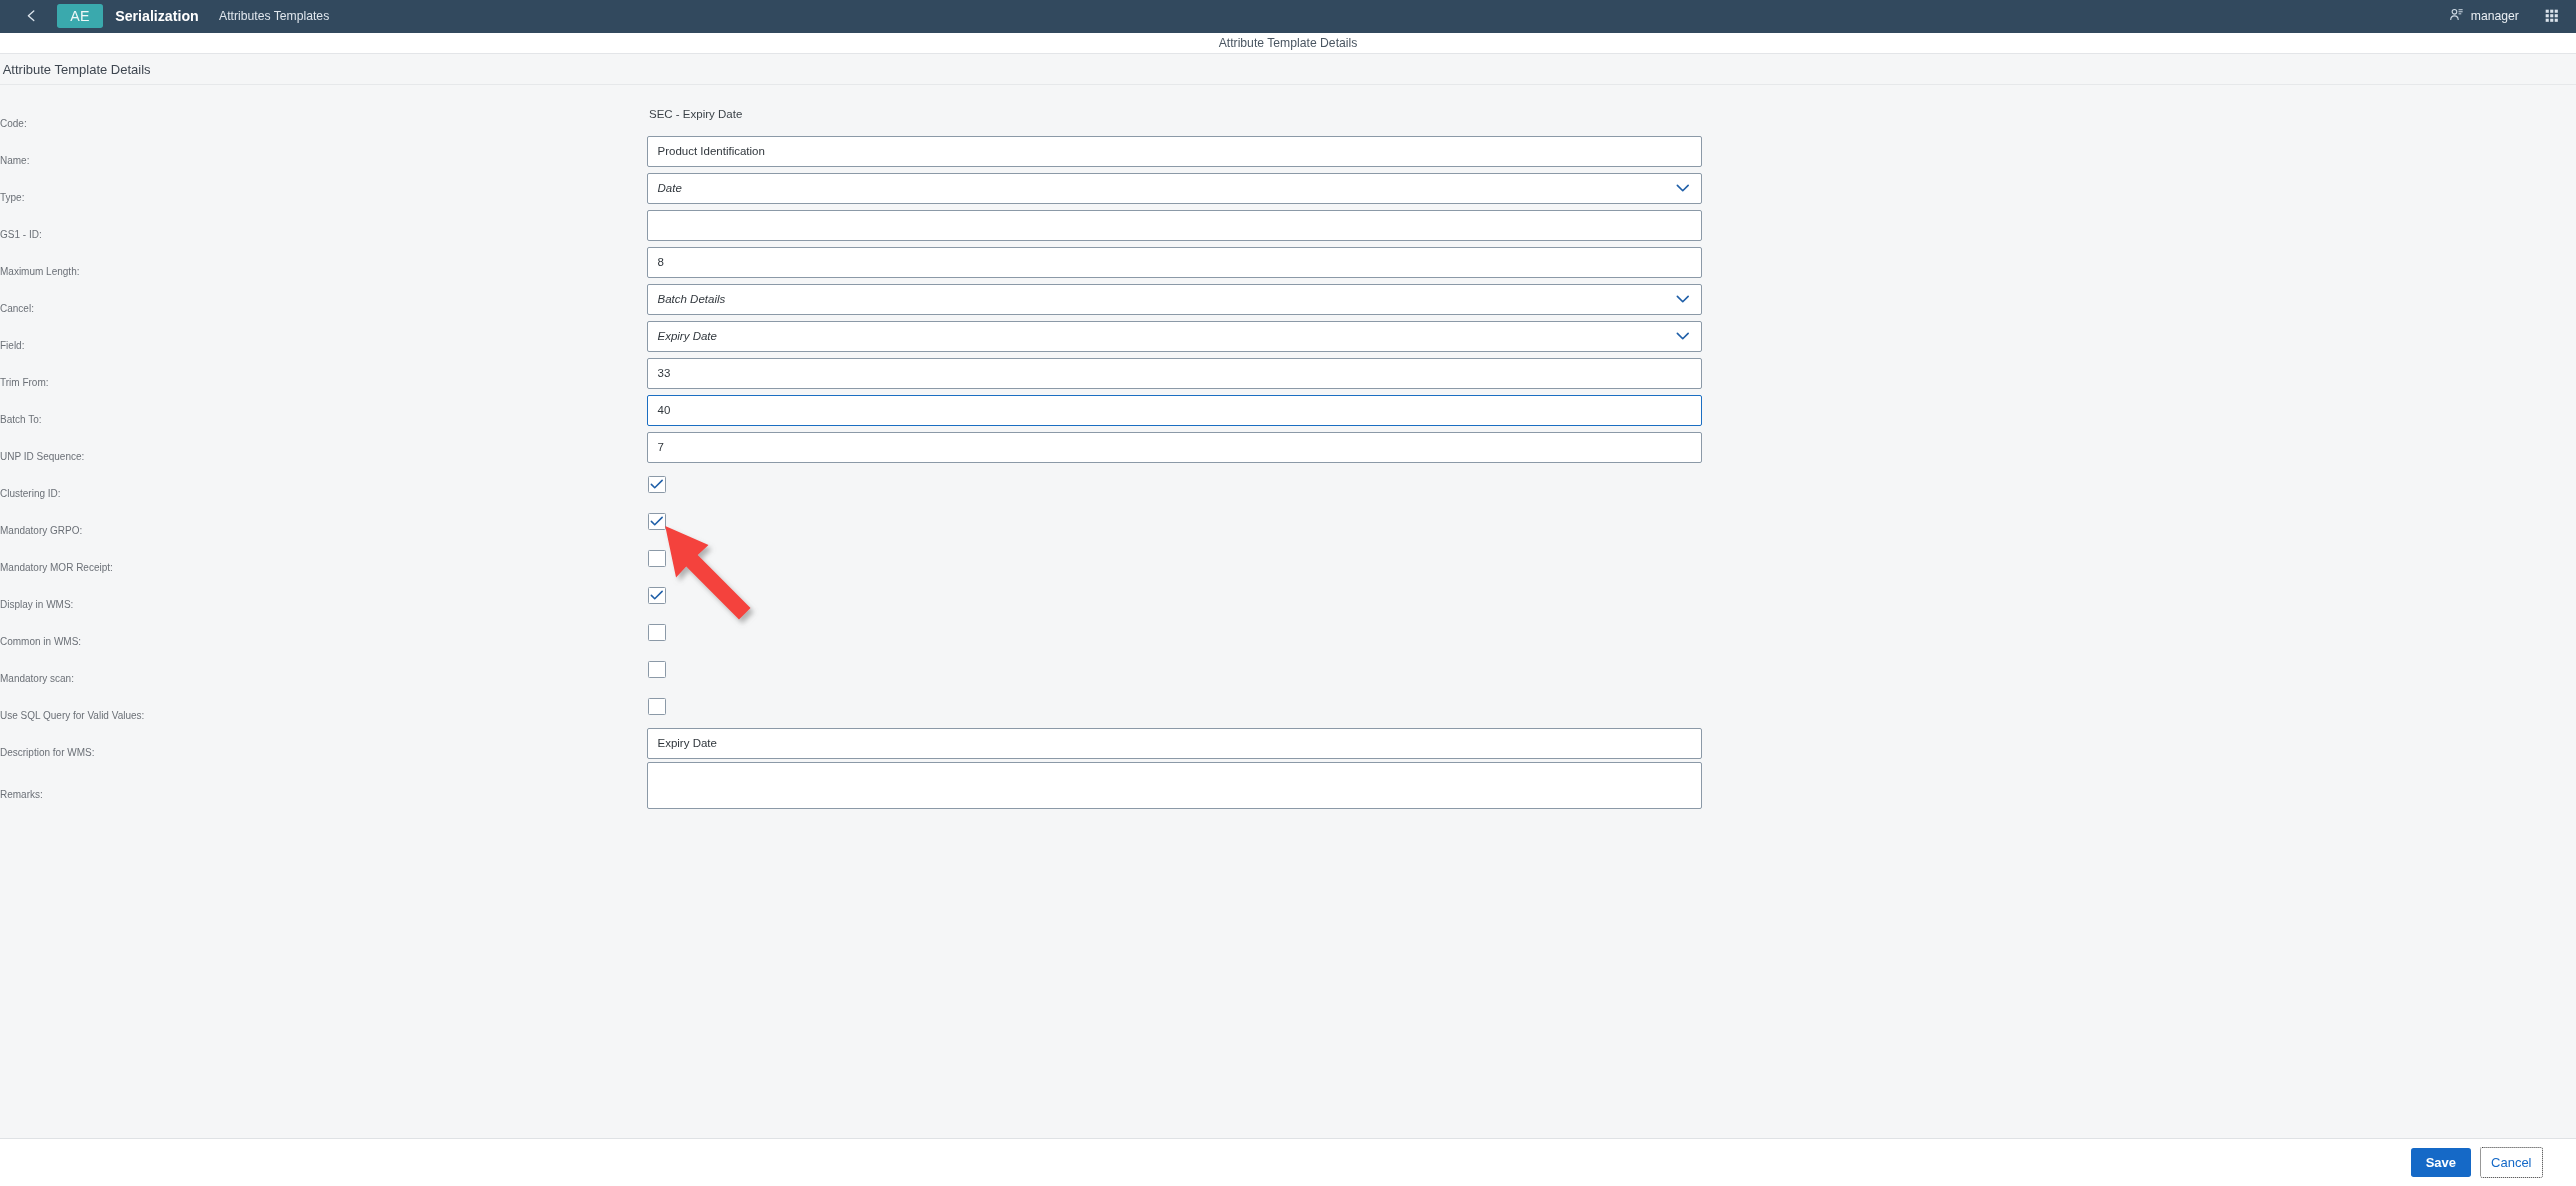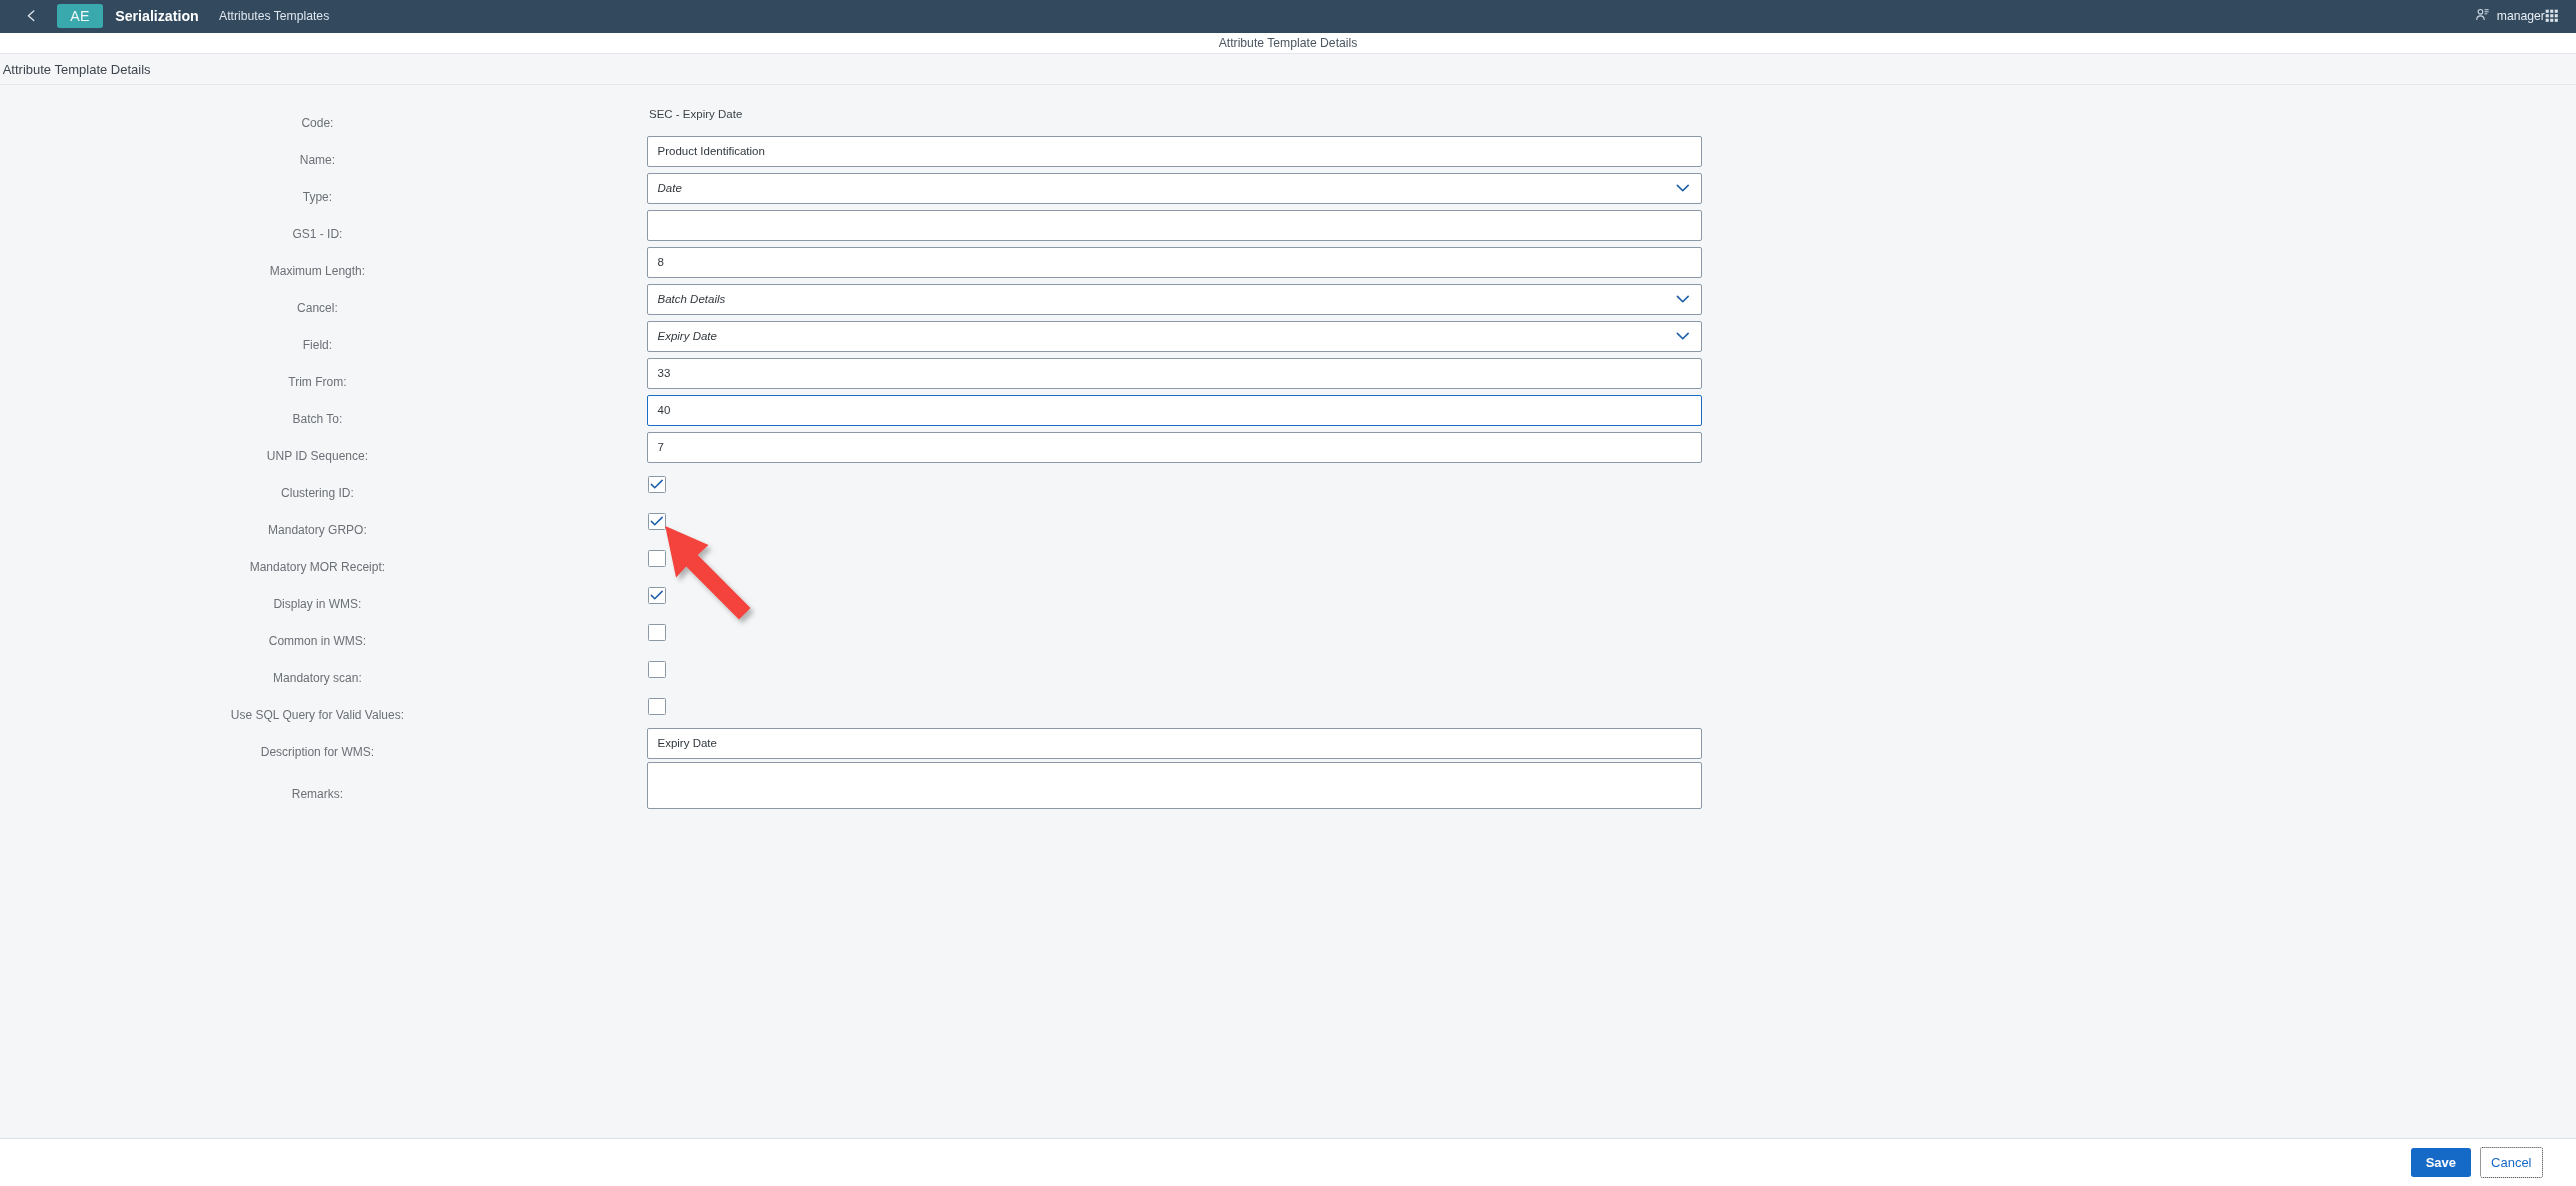--- a/index.html
+++ b/index.html
@@ -49,20 +49,21 @@
   .app-section {
     font-size: 12.2px;
     font-weight: 400;
     color: #dfe6ed;
     white-space: nowrap;
   }
   .appbar-right {
     margin-left: auto;
     display: flex;
     align-items: center;
+    gap: 26px;
   }
   .user-chip {
     display: flex; align-items: center; gap: 6.8px;
     font-size: 12.2px; color: #e9eef3;
     cursor: pointer;
     white-space: nowrap;
   }
   .grid-icon { cursor: pointer; display:block; }
 
   
@@ -100,23 +101,23 @@
   }
   .row {
     display: flex;
     align-items: center;
     min-height: 37px;
   }
   .row.tall { min-height: 45px; }
   .label-cell {
     width: 647px;
     flex: 0 0 647px;
-    text-align: center;
+    text-align: left;
     padding-right: 12.2px;
-    font-size: 12px;
+    font-size: 10px;
     color: #6b7077;
     white-space: nowrap;
     margin-top: 18px;
   }
   .field-cell {
     flex: 0 0 1055px;
     width: 1055px;
     position: relative;
   }
   .static-val {

